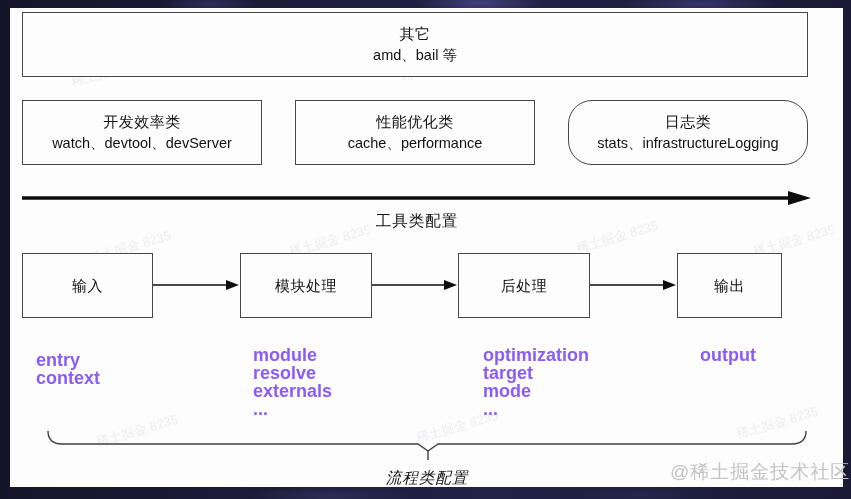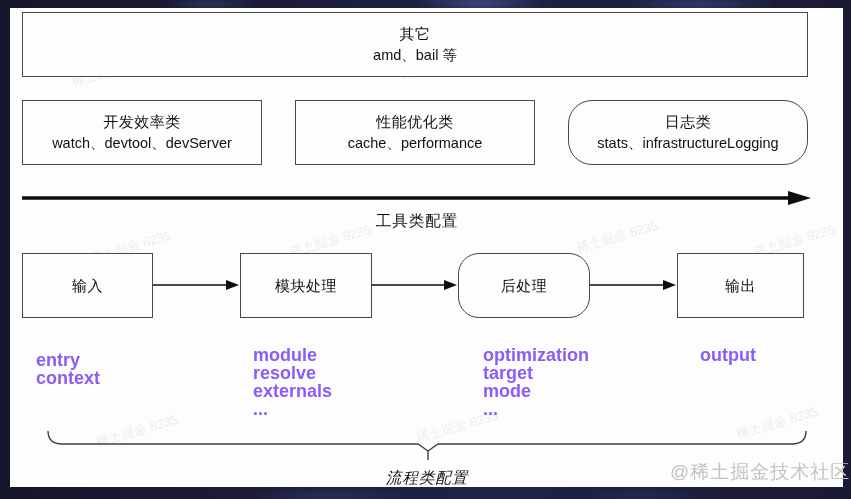--- a/index.html
+++ b/index.html
@@ -81,24 +81,24 @@
   <polygon points="766,1 789,8 766,15" fill="#0d0d0d"></polygon>
 </svg>
 <div class="axis-label" style="left:22px;top:211px;width:790px;">工具类配置</div>
 
 <div class="box" style="left:22px;top:253px;width:131px;height:65px;">
   <div class="t1">输入</div>
 </div>
 <div class="box" style="left:240px;top:253px;width:132px;height:65px;">
   <div class="t1">模块处理</div>
 </div>
-<div class="box" style="left:458px;top:253px;width:132px;height:65px;border-radius:21px;">
+<div class="box" style="left:458px;top:253px;width:132px;height:65px;">
   <div class="t1">后处理</div>
 </div>
-<div class="box" style="left:677px;top:253px;width:127px;height:65px;">
+<div class="box" style="left:677px;top:253px;width:105px;height:65px;">
   <div class="t1">输出</div>
 </div>
 
 <svg style="left:153px;top:279px;" width="87" height="12">
   <line x1="0" y1="6" x2="74" y2="6" stroke="#0d0d0d" stroke-width="1.6"></line>
   <polygon points="73,1 86,6 73,11" fill="#0d0d0d"></polygon>
 </svg>
 <svg style="left:372px;top:279px;" width="86" height="12">
   <line x1="0" y1="6" x2="73" y2="6" stroke="#0d0d0d" stroke-width="1.6"></line>
   <polygon points="72,1 85,6 72,11" fill="#0d0d0d"></polygon>

